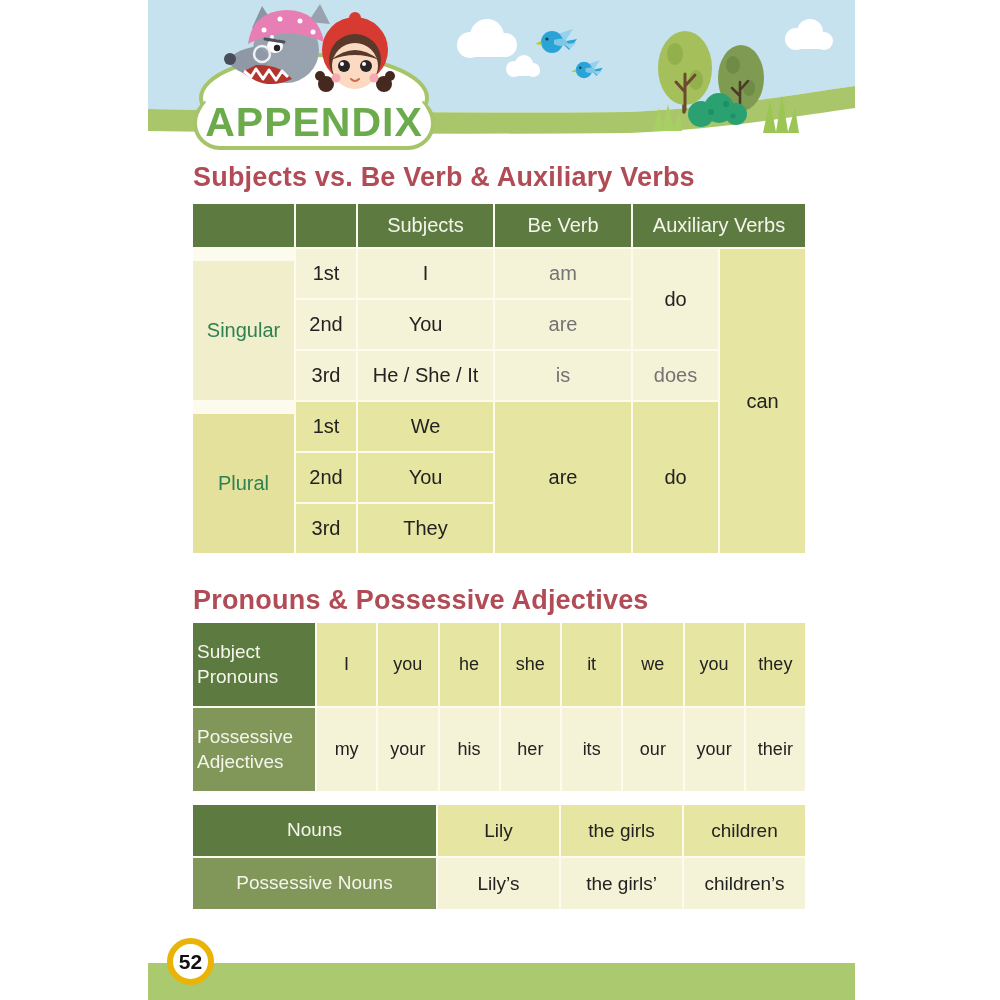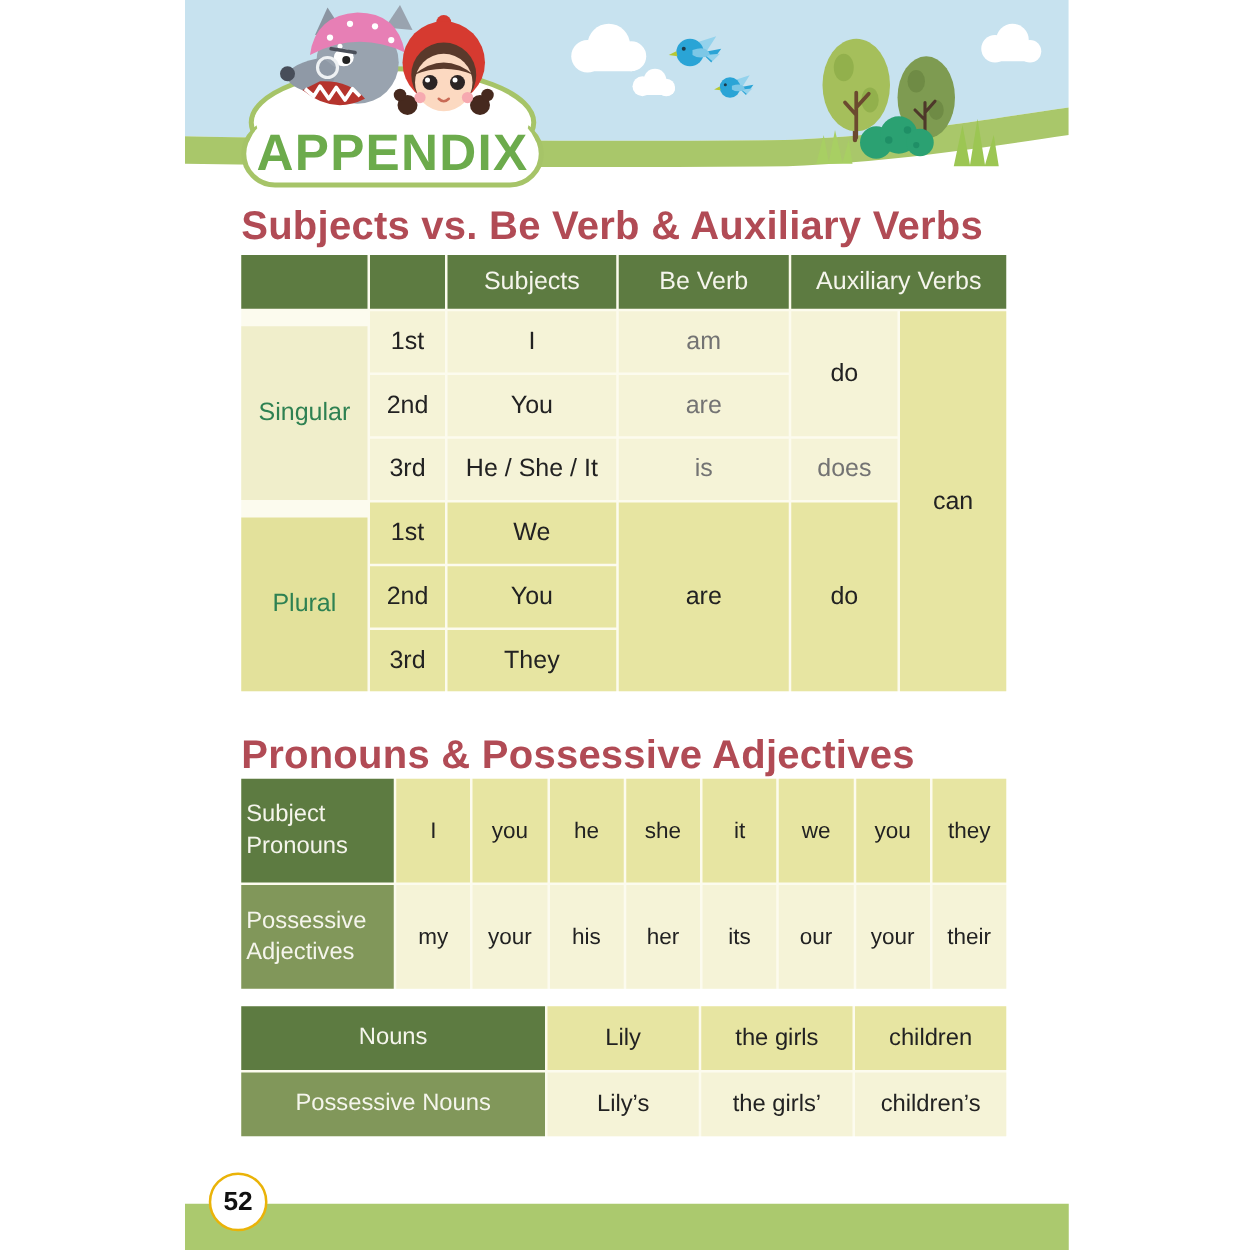--- a/index.html
+++ b/index.html
@@ -2,21 +2,21 @@
 <html><head>
 <meta charset="utf-8">
 <style>
   html,body{margin:0;padding:0;}
   body{
     width:1000px;height:1000px;position:relative;background:#ffffff;
     font-family:"Liberation Sans", sans-serif;overflow:hidden;
   }
   .page{position:absolute;left:148px;top:0;width:707px;height:816px;background:#ffffff;}
   .banner{position:absolute;left:0;top:0;}
-  .section-title{position:absolute;left:45px;margin:0;font-weight:bold;font-size:32px;color:#b14b55;letter-spacing:0.2px;}
+  .section-title{position:absolute;left:45px;margin:0;font-weight:bold;font-size:27px;color:#b14b55;letter-spacing:0.2px;}
   #title1{top:162px;}
   #title2{top:585px;}
   .tbl{position:absolute;display:grid;gap:2px;background:#fcfbee;}
   #table1{left:45px;top:204px;width:612px;
     grid-template-columns:101px 60px 135px 136px 85px auto;
     grid-template-rows:43px repeat(6,49px);}
   #table2{left:45px;top:623px;width:612px;
     grid-template-columns:122px repeat(8,1fr);
     grid-template-rows:83px 83px;}
   #table3{left:45px;top:805px;width:612px;
@@ -29,21 +29,21 @@
   .t2c{font-size:18px;}
   .t3c{font-size:19px;}
   .c-cream{background:#f5f3d7;}
   .c-cream2{background:#f0eecb;}
   .c-dark{background:#e7e5a2;}
   .c-dark2{background:#e3e19b;}
   .red{color:#737373;}
   .grn{color:#2e8152;margin-top:12px;}
   .footer-band{position:absolute;left:0;top:963px;width:707px;height:37px;background:#abc96e;}
   .page-num{position:absolute;left:19px;top:938px;width:47px;height:47px;border-radius:50%;
-    background:#ffffff;border:2px solid #eab308;box-sizing:border-box;
+    background:#ffffff;border:6px solid #eab308;box-sizing:border-box;
     display:flex;align-items:center;justify-content:center;
     font-weight:bold;font-size:21px;color:#111111;}
 </style>
 </head>
 <body>
 
 <div class="page">
 
   <svg class="banner" width="707" height="152" viewBox="0 0 707 152">
     <path d="M0,0 H707 V86 C648,94 575,108 480,112 Q240,114 0,109 Z" fill="#c7e2ef"></path>

